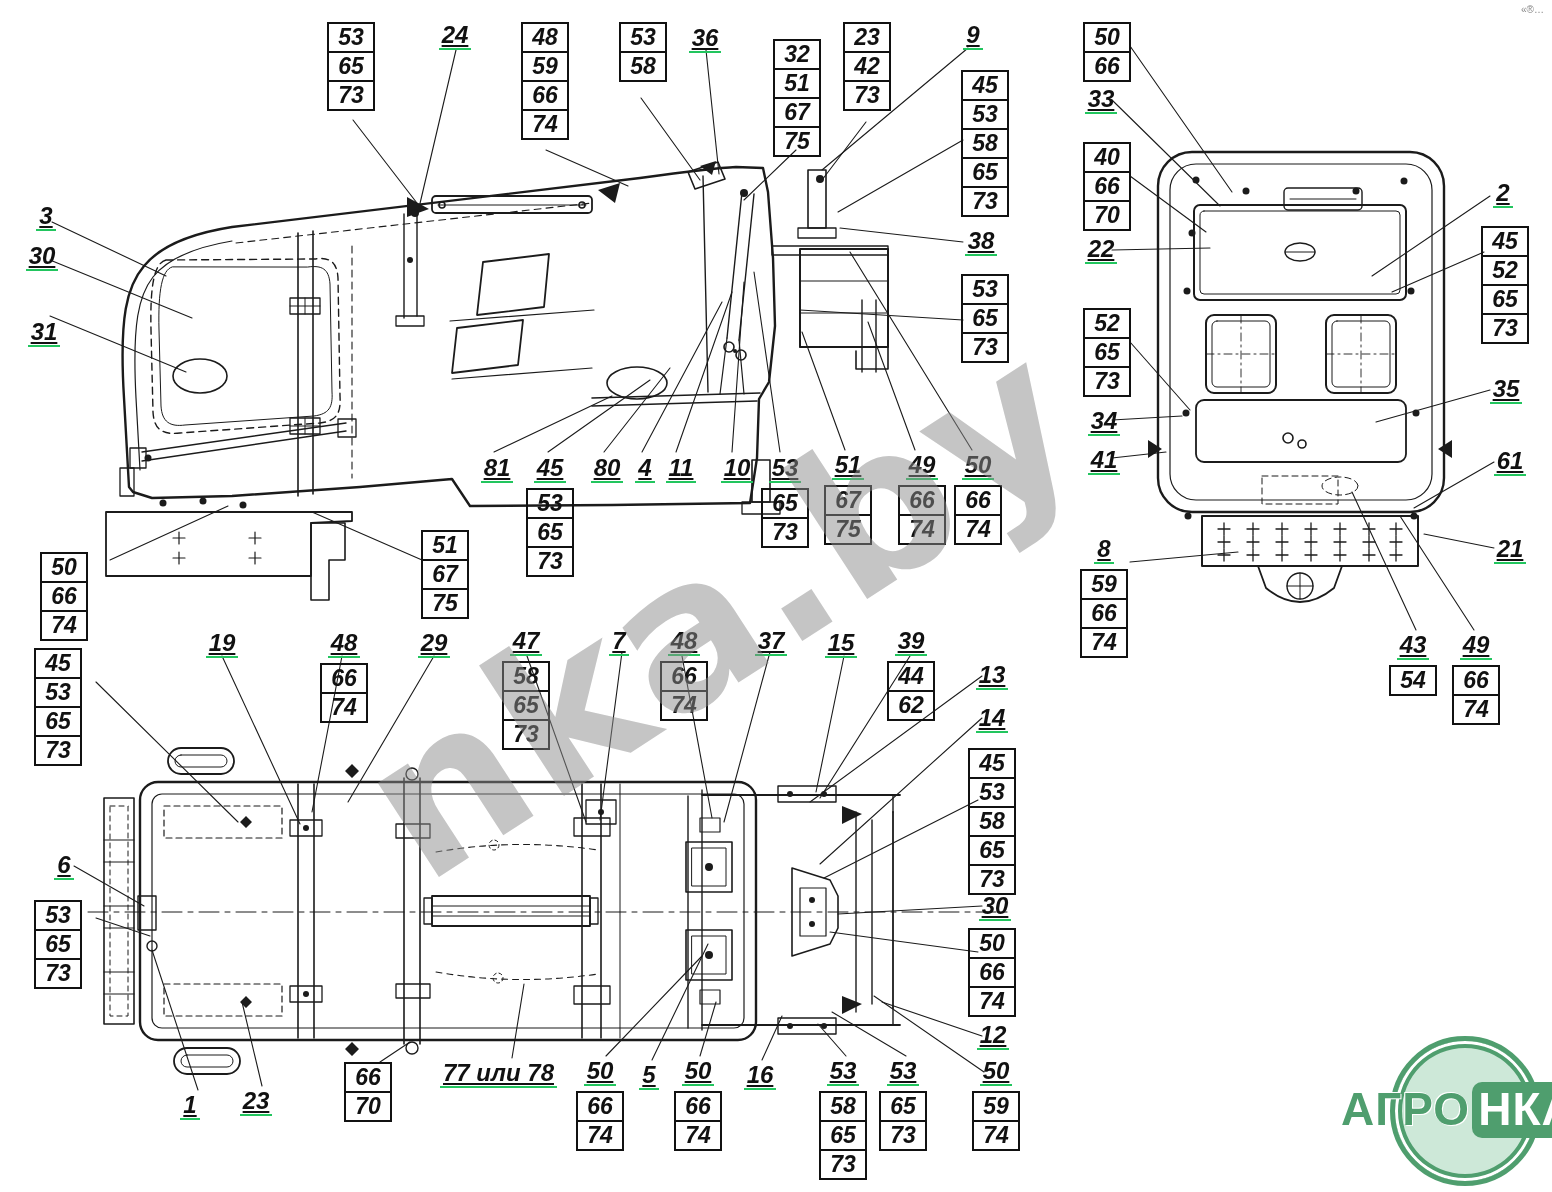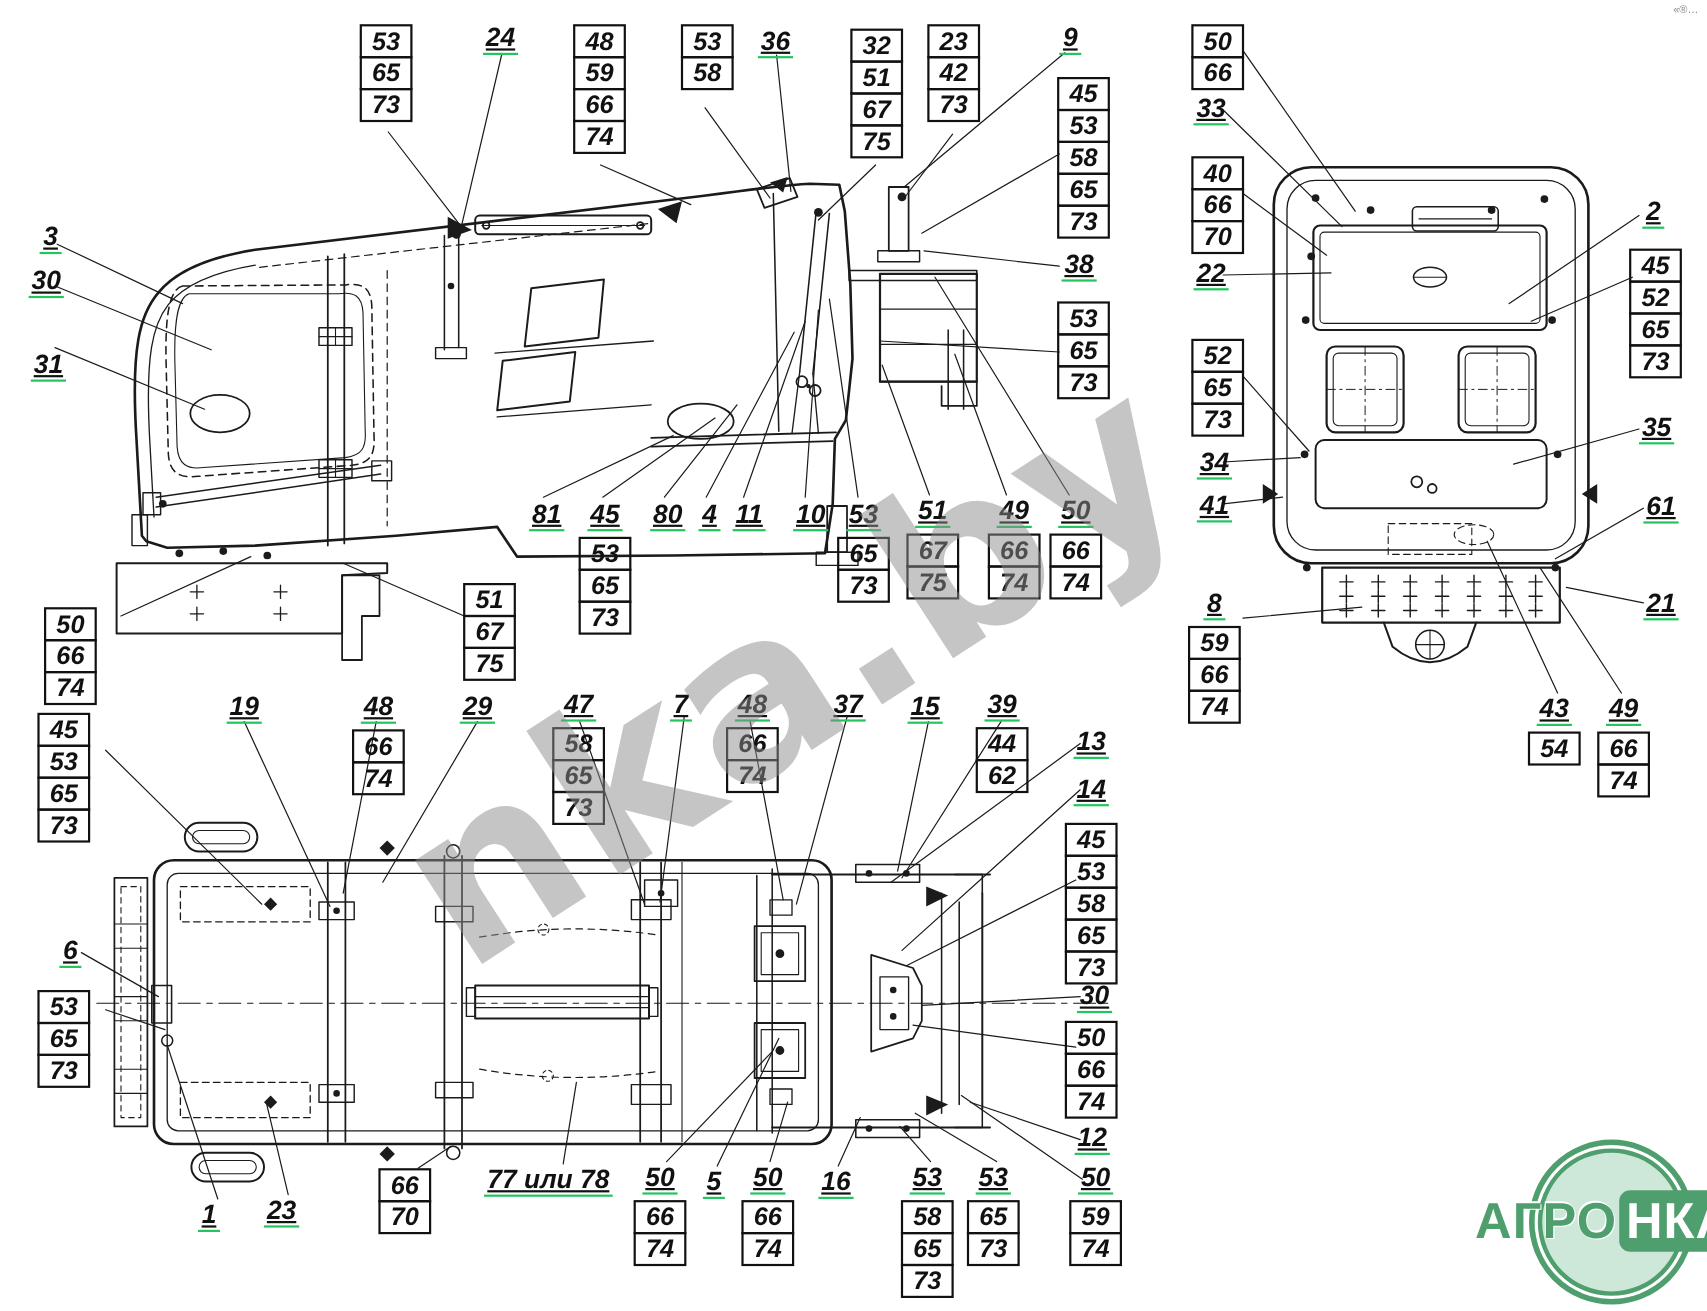--- a/index.html
+++ b/index.html
@@ -322,21 +322,21 @@
       </div>
       <div class="callout" style="left: 619px; top: 22px;">
         <div class="box-col">
           <div class="box-num">53</div>
           <div class="box-num">58</div>
         </div>
       </div>
       <div class="callout" style="left: 681px; top: 25px;">
         <div class="plain-num">36</div>
       </div>
-      <div class="callout" style="left: 773px; top: 26px; border-radius: 24px;">
+      <div class="callout" style="left: 773px; top: 39px; border-radius: 24px;">
         <div class="box-col">
           <div class="box-num">32</div>
           <div class="box-num">51</div>
           <div class="box-num">67</div>
           <div class="box-num">75</div>
         </div>
       </div>
       <div class="callout" style="left: 843px; top: 22px;">
         <div class="box-col">
           <div class="box-num">23</div>

